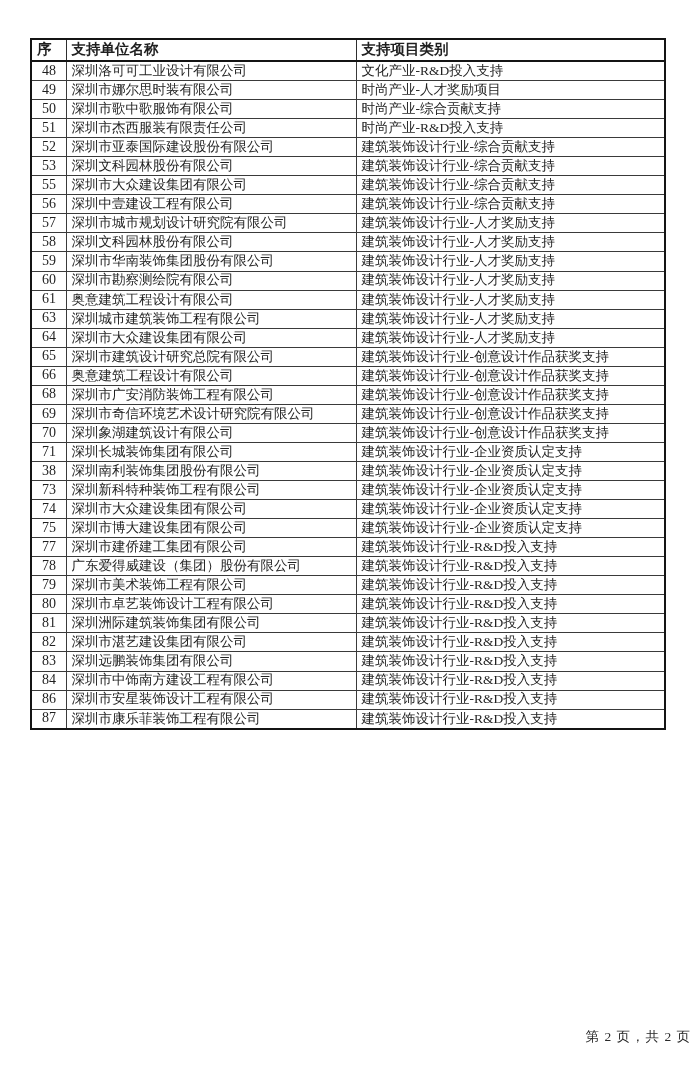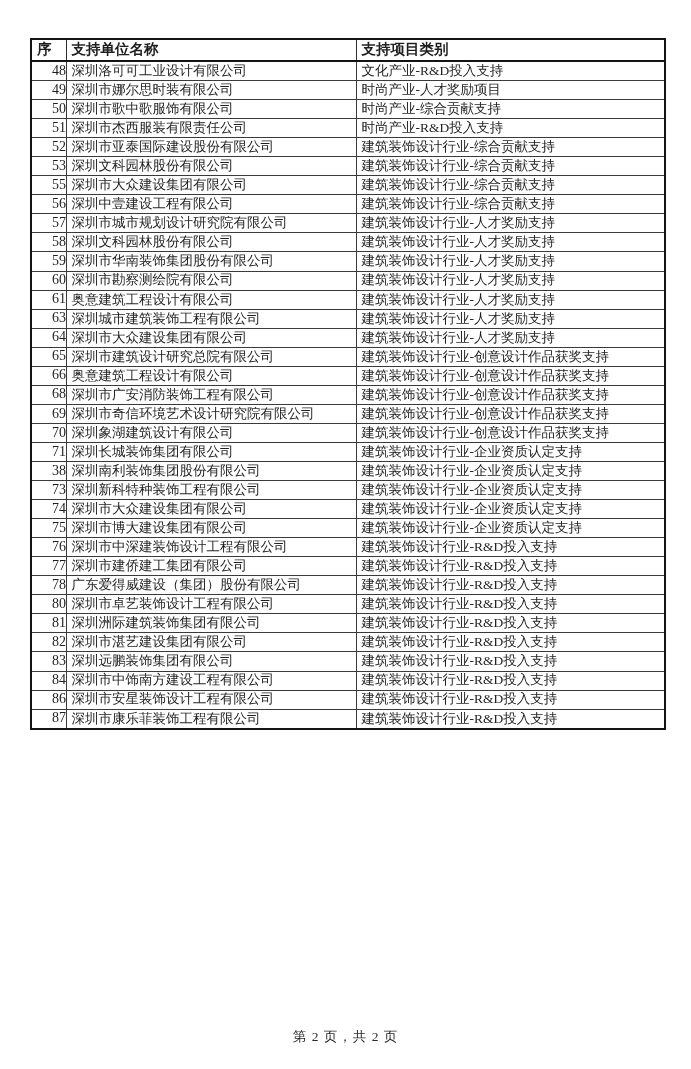--- a/index.html
+++ b/index.html
@@ -45,29 +45,29 @@
     height: 18.05px;
     font-size: 13.5px;
     text-align: left;
     padding: 0 0 0 5px;
     white-space: nowrap;
     overflow: hidden;
     line-height: 1.05;
     vertical-align: middle;
   }
   table.support-table td.cell-no {
-    padding-left: 20px;
+    padding-left: 10px;
     font-size: 14px;
   }
   .page-footer {
     position: absolute;
     left: 0;
     top: 1028px;
     width: 100%;
-    text-align: center;
+    text-align: right;
     font-size: 13.5px;
     letter-spacing: 1px;
     color: #2a2a2a;
   }
 </style>
 </head>
 <body>
 
 <div class="page">
 
@@ -204,35 +204,35 @@
       <td class="cell-no">74</td>
       <td class="cell-name">深圳市大众建设集团有限公司</td>
       <td class="cell-cat">建筑装饰设计行业-企业资质认定支持</td>
     </tr>
         <tr>
       <td class="cell-no">75</td>
       <td class="cell-name">深圳市博大建设集团有限公司</td>
       <td class="cell-cat">建筑装饰设计行业-企业资质认定支持</td>
     </tr>
         <tr>
-      <td class="cell-no">76</td>
-      <td class="cell-name">深圳市中深建装饰设计工程有限公司</td>
-      <td class="cell-cat">建筑装饰设计行业-R&amp;D投入支持</td>
-    </tr>
-        <tr>
       <td class="cell-no">77</td>
       <td class="cell-name">深圳市建侨建工集团有限公司</td>
       <td class="cell-cat">建筑装饰设计行业-R&amp;D投入支持</td>
     </tr>
         <tr>
       <td class="cell-no">78</td>
       <td class="cell-name">广东爱得威建设（集团）股份有限公司</td>
       <td class="cell-cat">建筑装饰设计行业-R&amp;D投入支持</td>
     </tr>
         <tr>
+      <td class="cell-no">79</td>
+      <td class="cell-name">深圳市美术装饰工程有限公司</td>
+      <td class="cell-cat">建筑装饰设计行业-R&amp;D投入支持</td>
+    </tr>
+        <tr>
       <td class="cell-no">80</td>
       <td class="cell-name">深圳市卓艺装饰设计工程有限公司</td>
       <td class="cell-cat">建筑装饰设计行业-R&amp;D投入支持</td>
     </tr>
         <tr>
       <td class="cell-no">81</td>
       <td class="cell-name">深圳洲际建筑装饰集团有限公司</td>
       <td class="cell-cat">建筑装饰设计行业-R&amp;D投入支持</td>
     </tr>
         <tr>

